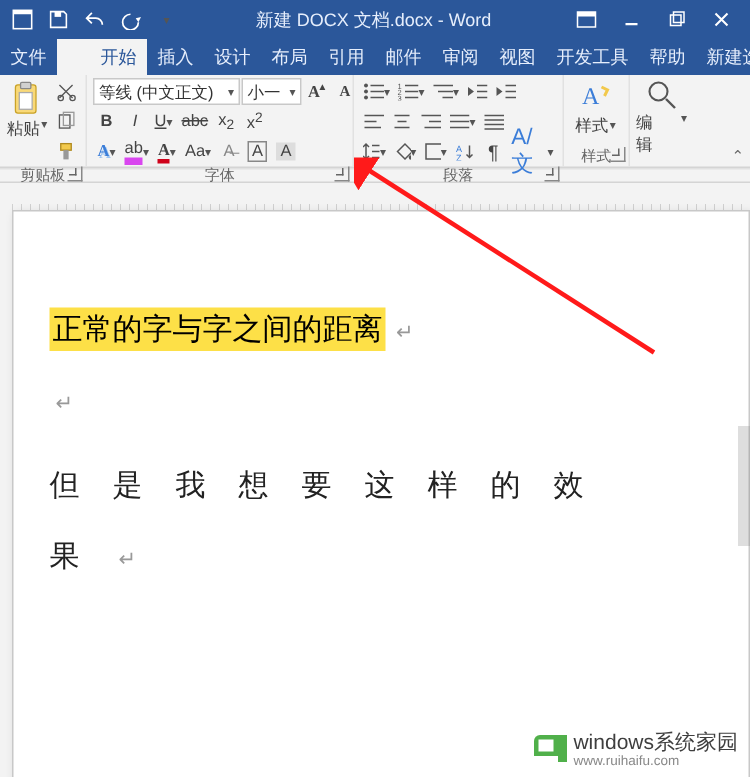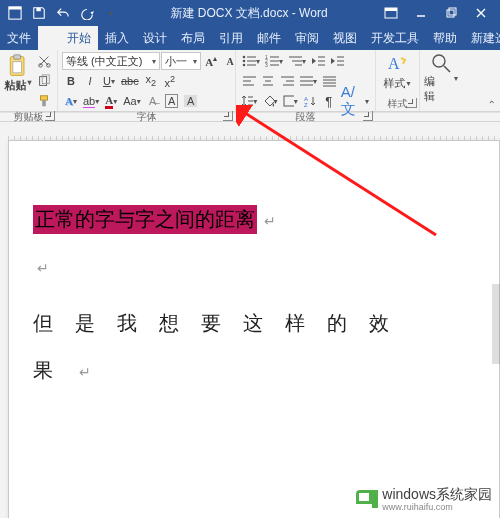--- a/index.html
+++ b/index.html
@@ -83,21 +83,21 @@
     transform: translate(-1px,-1px);
   }
   .btn {
     display: flex; align-items: center; justify-content: center;
     min-width: 18px; height: 18px;
     padding: 0 2px;
     color: #444;
   }
   .paste-box { width: 36px; display: flex; flex-direction: column; align-items: center; }
   .paste-icon { width: 22px; height: 24px; margin-top: 2px; }
-  .paste-label { font-size: 11px; color: #444; display:flex; align-items:flex-start; gap:1px;font-weight:bold;}
+  .paste-label { font-size: 11px; color: #444; display:flex; align-items:flex-start; gap:1px;}
   .mini-col { display:flex; flex-direction:column; gap:2px; margin-left:3px;}
   .font-row { display:flex; align-items:center; gap:1px; }
   .font-sel {
     height: 18px; border:1px solid #c8c8c8; background:#fff;
     display:flex; align-items:center; justify-content:space-between;
     padding:0 3px; font-size:11px; color:#333;
   }
   .caret { font-size:8px; color:#555; }
   .row2 { display:flex; align-items:center; gap:1px; margin-top:2px;}
   .icon-a { font-family: "Times New Roman", serif; font-weight:bold; }
@@ -127,21 +127,21 @@
     background:#fff;
     border:1px solid #c8c8c8;
     box-shadow: 2px 2px 6px rgba(0,0,0,0.15);
     padding: 64px 24px 20px 24px;
   }
   .page-edge {
     position:absolute; left:8px; right:0; top:14px; height:4px;
     background: repeating-linear-gradient(90deg,#d0d0d0 0 1px,transparent 1px 6px);
   }
   .sel-text {
-    background:#be185d; color:#000;
+    background:#fde047; color:#000;
     font-size:20px; padding:1px 2px;
     display:inline-block;
   }
   .para-mark { color:#999; font-size:14px; padding:0 4px;}
   .spaced-line {
     margin-top:34px;
     font-size:20px;
     letter-spacing: 22px;
     color:#222;
   }
@@ -336,21 +336,21 @@
         <div class="btn">
             <span>x<sup>2</sup></span>
           </div>
       </div>
       <div class="row2">
         <div class="btn">
             <span class="icon-a" style="color:#3b7dd8;text-shadow:1px 1px #9cc3f0">A</span>
             <span class="caret">▾</span>
           </div>
         <div class="btn">
-            <span style="border-bottom:1px solid #d946ef">ab</span>
+            <span style="border-bottom:5px solid #d946ef">ab</span>
             <span class="caret">▾</span>
           </div>
         <div class="btn">
             <span class="icon-a" style="border-bottom:3px solid #d0021b">A</span>
             <span class="caret">▾</span>
           </div>
         <div class="btn">
             <span>Aa</span>
             <span class="caret">▾</span>
           </div>

